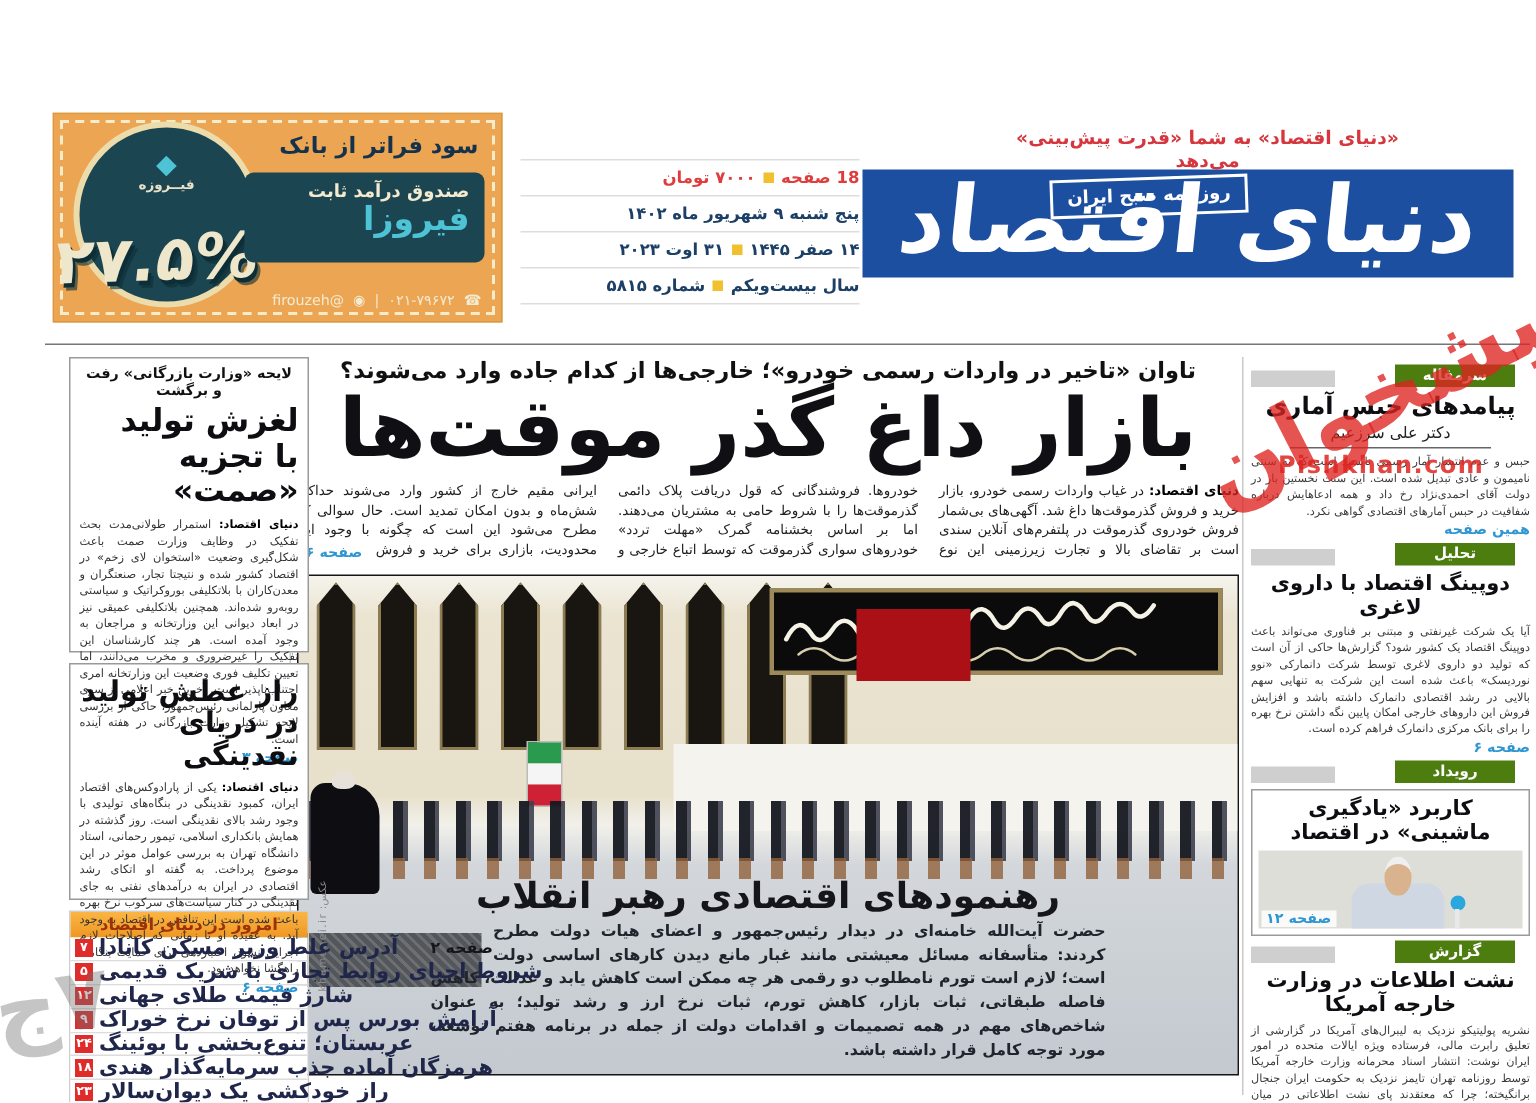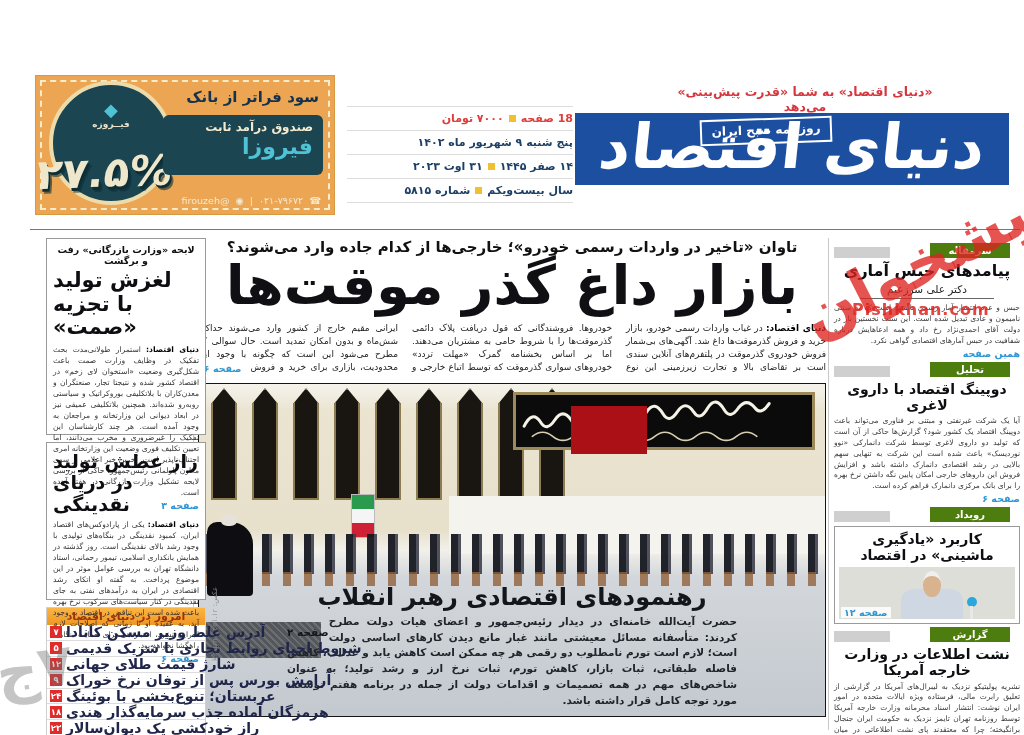--- a/index.html
+++ b/index.html
@@ -85,21 +85,21 @@
   .cap-title{font-size:24px;font-weight:900;color:#14161c;}
   .cap-body{font-size:10.5px;font-weight:bold;color:#20242c;text-align:justify;line-height:1.5;margin-top:3px;}
   .cap-page{font-weight:900;font-size:10.5px;color:#14161c;float:left;margin-top:11px;}
   .ph-credit{position:absolute;left:-21px;bottom:88px;transform:rotate(-90deg);font-size:7px;color:#888;
              letter-spacing:1px;}
 
   
   .leftcol{left:30px;top:238px;width:160px;margin-left:16px;}
   .sbox{border:1px solid #9a9a9a;padding:5px 6px;box-sizing:border-box;margin-bottom:7px;background:#fff;}
   .sb-kicker{font-size:9.5px;font-weight:bold;text-align:center;color:#111;}
-  .sb-head{font-size:21px;font-weight:900;text-align:left;line-height:1.12;color:#0e0e12;margin:3px 0 4px;}
+  .sb-head{font-size:21px;font-weight:900;text-align:right;line-height:1.12;color:#0e0e12;margin:3px 0 4px;}
   .sb-body{font-size:7.6px;line-height:1.45;text-align:justify;color:#333;}
   .sb-page{display:block;margin-top:2px;}
   .today{border:1px solid #cfcfcf;}
   .today-head{background:linear-gradient(#fbb544,#ef9722);color:#9c3209;font-weight:bold;text-align:center;
               font-size:11px;height:17px;line-height:17px;}
   .titem{height:14.9px;border-bottom:1px solid #dcdcdc;display:flex;direction:ltr;align-items:center;
          gap:4px;padding:0 3px;background:#fff;}
   .titem:last-child{border-bottom:none;}
   .tnum{flex:0 0 12px;width:12px;height:12px;background:#e02b2b;color:#fff;font-size:8.5px;font-weight:bold;
         text-align:center;line-height:12.5px;}

